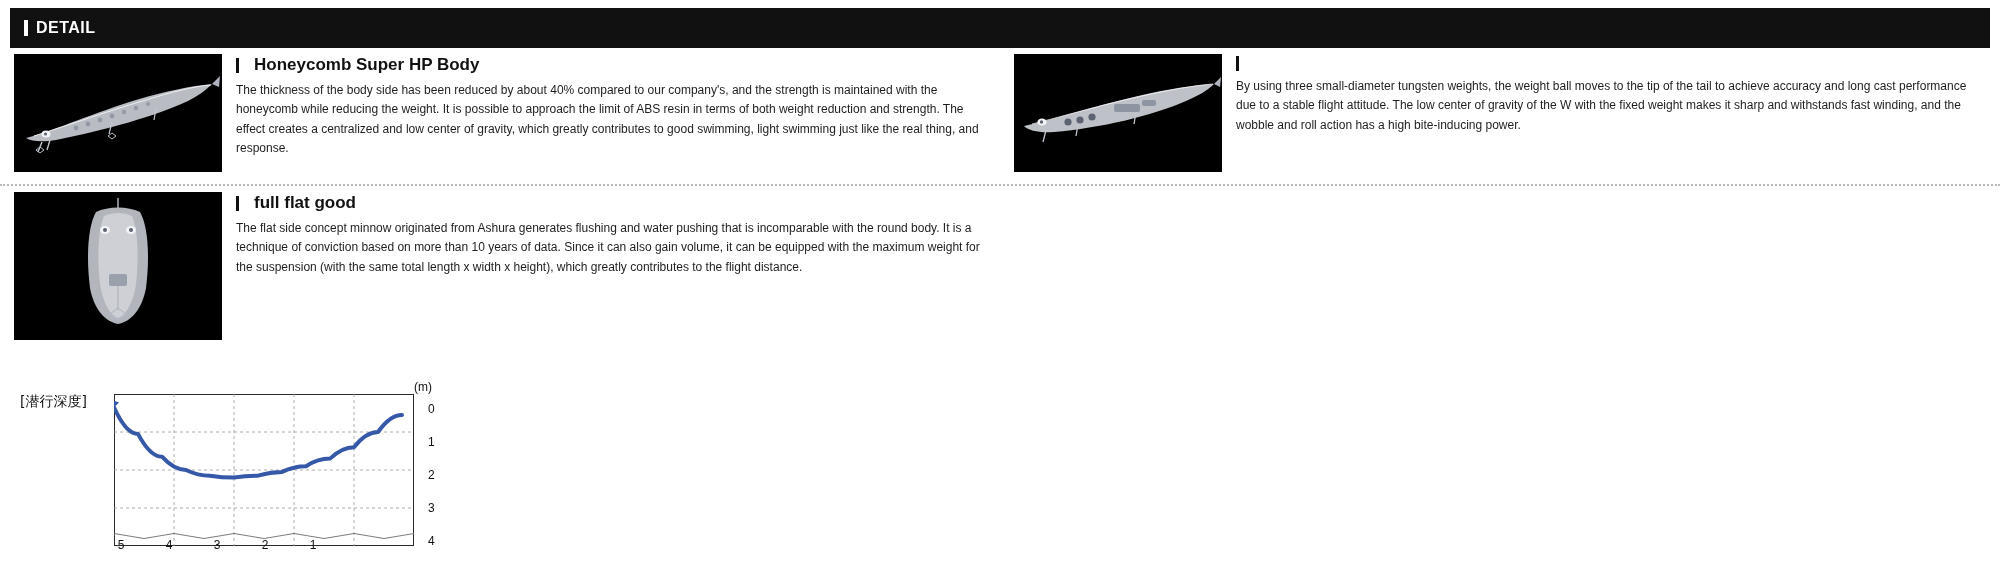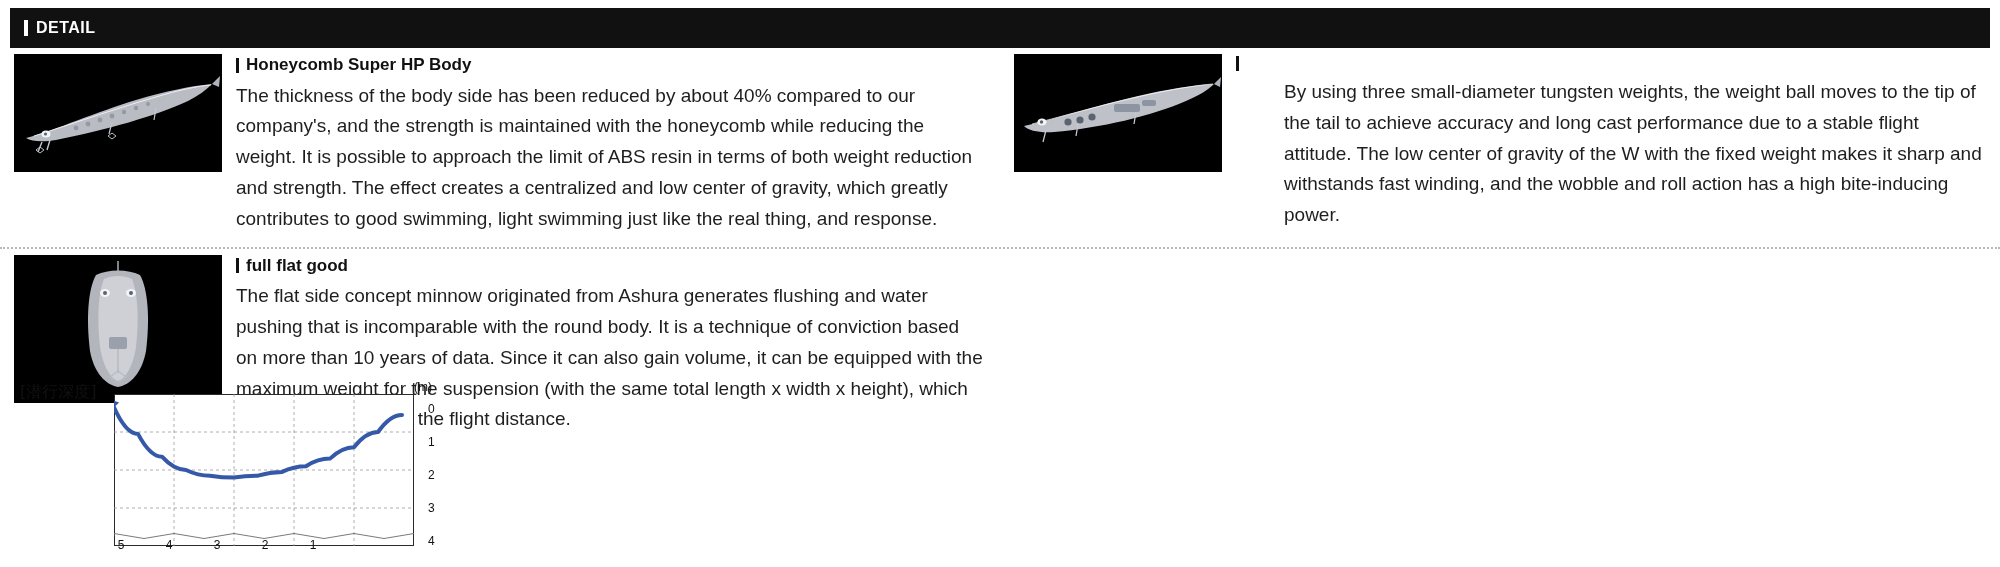--- a/index.html
+++ b/index.html
@@ -95,43 +95,44 @@
     width: 3px;
     height: 15px;
     background: #111111;
     margin-right: 7px;
   }
   .feat-head .htxt {
     font-size: 17px;
     font-weight: bold;
     color: #111111;
     line-height: 1.1;
+    margin-left: 8px;
   }
   .feat-body {
-    font-size: 19px;
+    font-size: 12px;
     line-height: 1.62;
     color: #1e1e1e;
     max-width: 960px;
   }
   .feature.half .feat-body { max-width: 760px; }
-  .feature.half.right .feat-body { max-width: 770px; margin-left: 48px; }
+  .feature.half.right .feat-body { max-width: 770px; }
 
   
   .chart-wrap {
     position: absolute;
     left: 10px;
     top: 378px;
     width: 440px;
     height: 180px;
   }
   .chart-label {
     position: absolute;
     left: 10px;
-    top: 4px;
-    font-size: 16px;
+    top: 15px;
+    font-size: 14px;
     color: #111111;
     font-family: "DejaVu Sans", sans-serif;
   }
   .chart-unit {
     position: absolute;
     left: 404px;
     top: 2px;
     font-size: 12px;
     color: #111111;
   }

